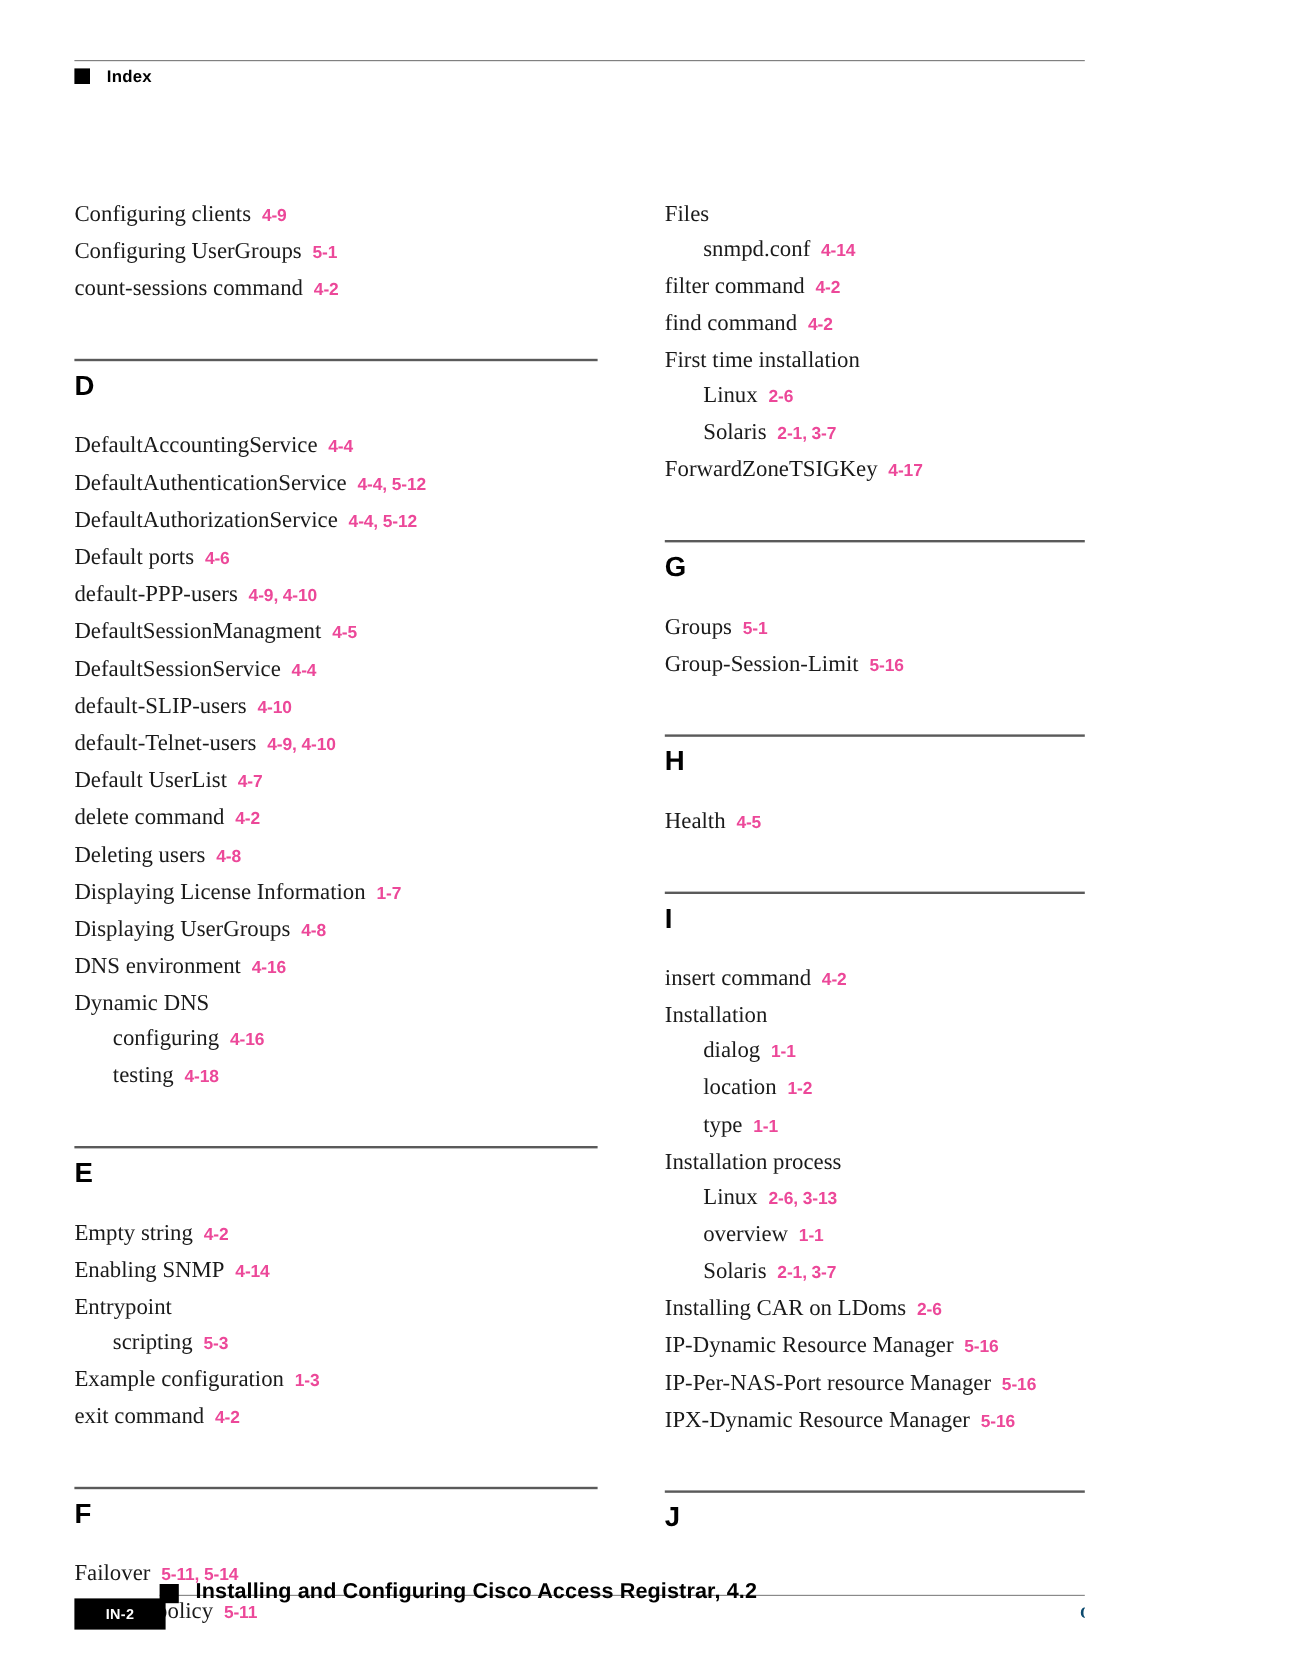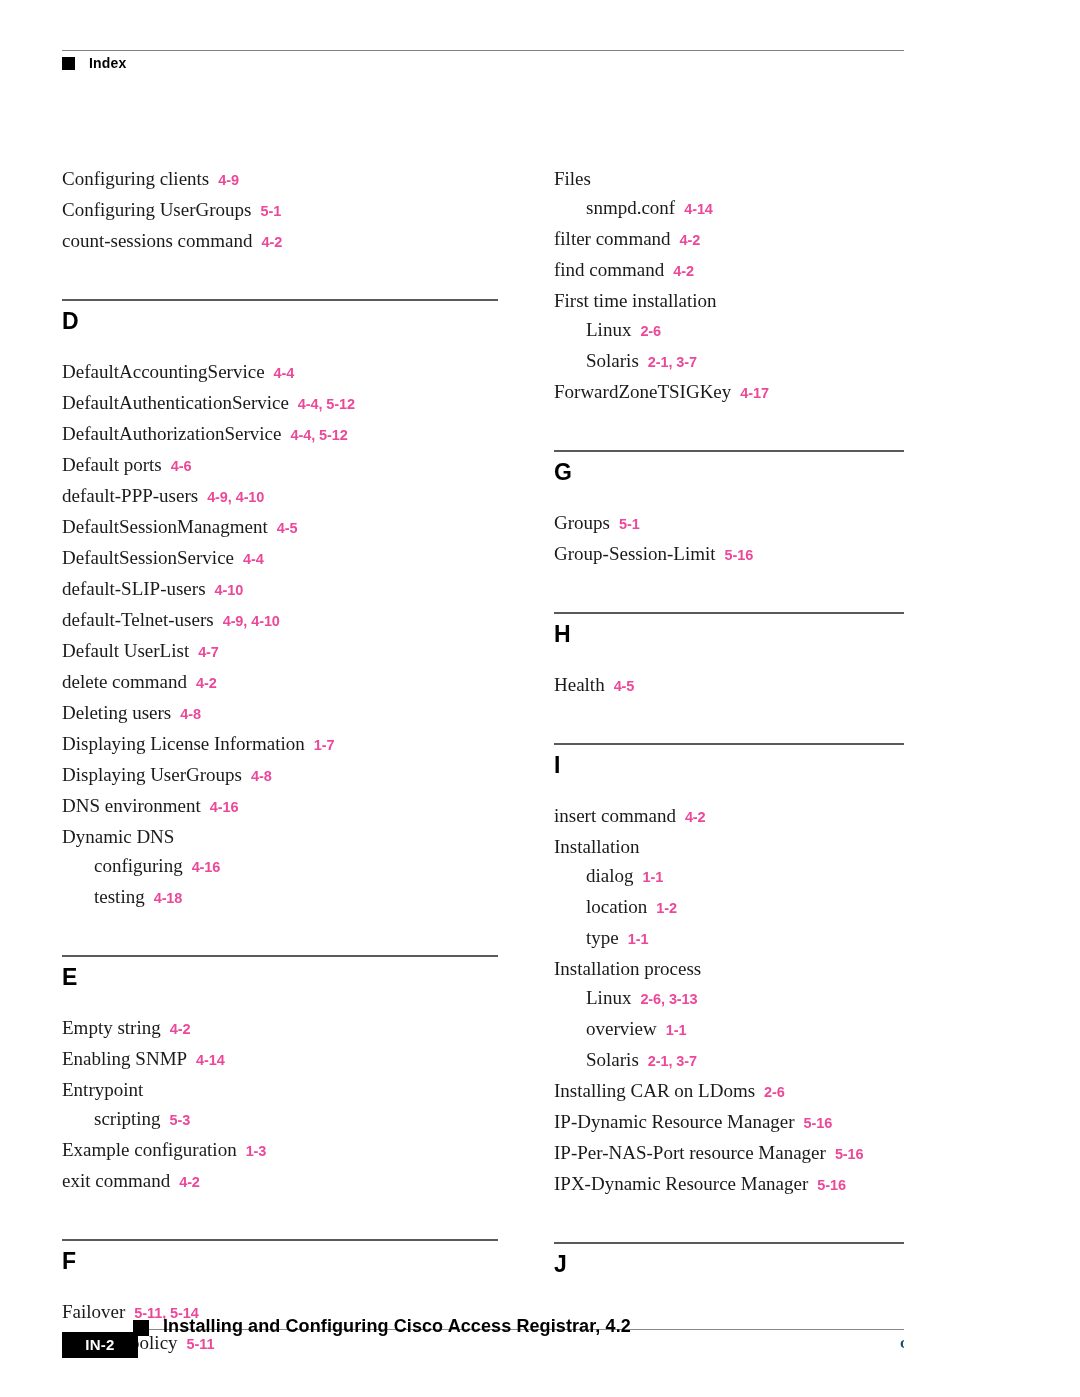--- a/index.html
+++ b/index.html
@@ -160,21 +160,21 @@
   }
   .footer-pagenum {
     position: absolute;
     left: 0;
     top: 0;
     width: 76px;
     height: 26px;
     line-height: 26px;
     text-align: center;
     font-family: "Liberation Sans", "DejaVu Sans", sans-serif;
-    font-size: 15px;
+    font-size: 12px;
     font-weight: bold;
     color: #ffffff;
     letter-spacing: 0.3px;
   }
   .footer-doctitle {
     position: absolute;
     left: 163px;
     top: 16px;
     font-family: "Liberation Sans", "DejaVu Sans", sans-serif;
     font-size: 18px;

